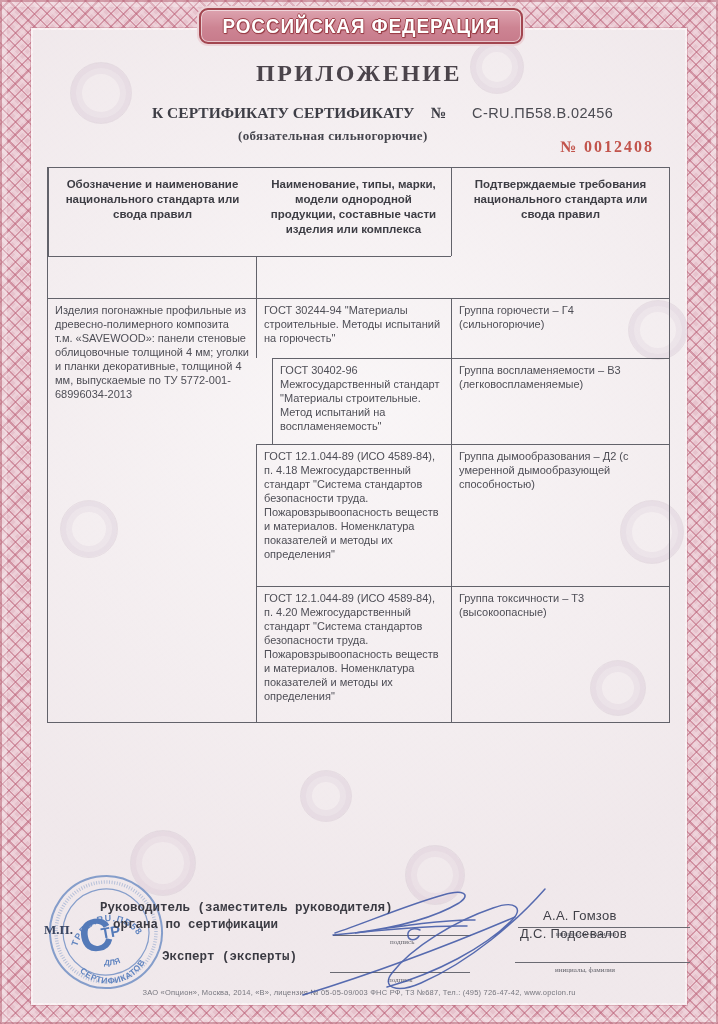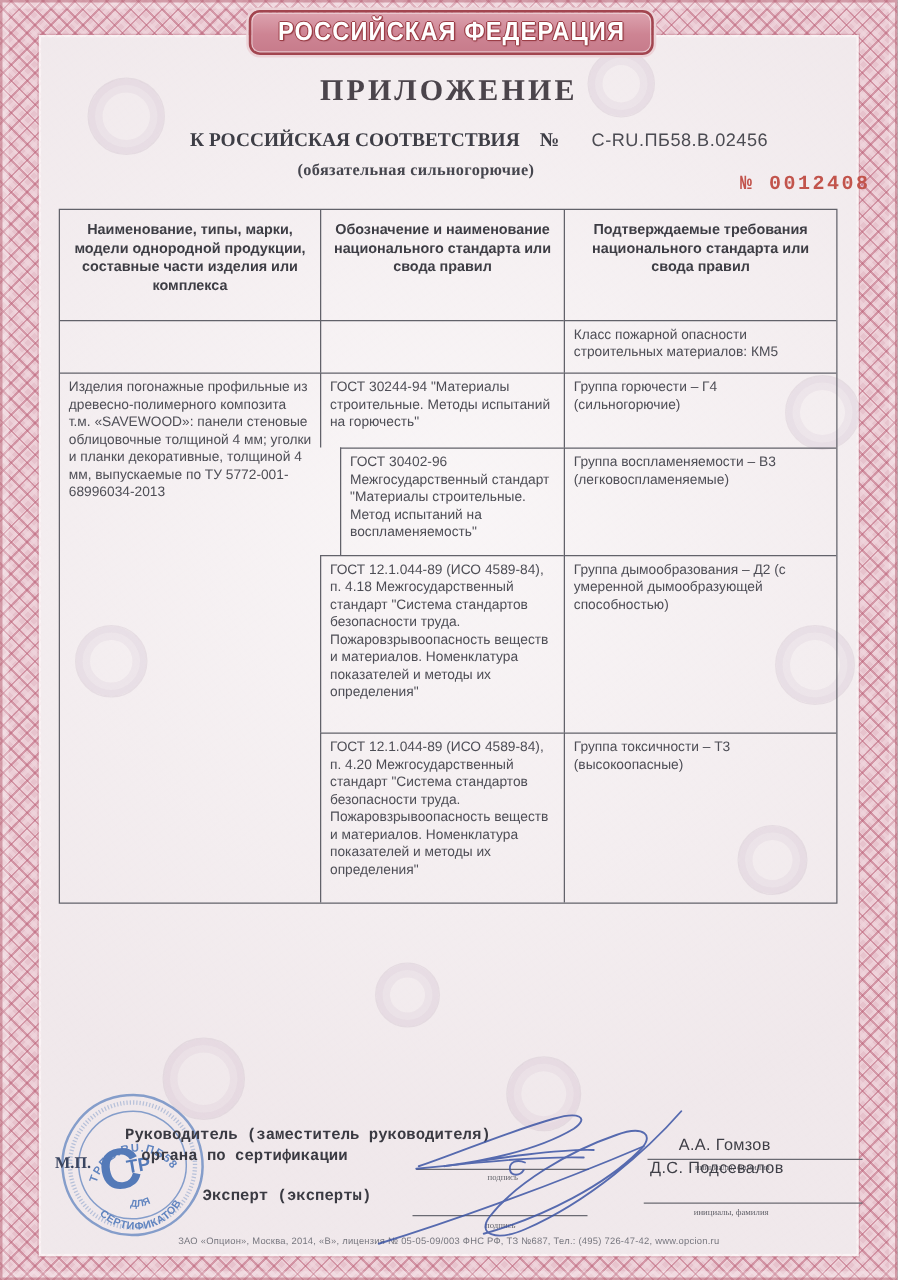--- a/index.html
+++ b/index.html
@@ -42,22 +42,22 @@
     font-family:"Liberation Serif", serif;font-weight:700;font-size:24px;
     letter-spacing:2.5px;color:#4b444b;
   }
   .cert-line{position:absolute;left:152px;top:104px;white-space:nowrap;
     font-family:"Liberation Serif", serif;font-weight:700;font-size:15.5px;color:#3e3e46;}
   .cert-line .no{margin-left:16px;}
   .cert-line .num{margin-left:26px;font-family:"Liberation Sans", sans-serif;font-weight:400;
     font-size:14.5px;color:#4b4b52;letter-spacing:.4px;}
   .cert-kind{position:absolute;left:238px;top:128px;
     font-family:"Liberation Serif", serif;font-weight:700;font-size:13px;color:#46464e;letter-spacing:.3px;}
-  .form-number{position:absolute;left:592px;top:138px;
-    font-family:Liberation Mono, monospace;font-weight:700;font-size:16px;
+  .form-number{position:absolute;left:560px;top:138px;
+    font-family:Liberation Serif, serif;font-weight:700;font-size:16px;
     letter-spacing:2px;color:#c2544c;}
   
   .tbl{position:absolute;left:47px;top:167px;width:623px;height:556px;display:grid;
     grid-template-columns:208px 195px 1fr;
     grid-template-rows:88px 42px 60px 86px 142px 1fr;
     border:1px solid #62626a;box-sizing:border-box;}
   .cell{border-left:1px solid #62626a;border-top:1px solid #62626a;
     padding:5px 7px;box-sizing:border-box;overflow:hidden;
     font-size:11px;line-height:1.27;color:#4e4e56;}
   .cell.c1{border-left:none;}
@@ -91,33 +91,32 @@
   <div class="ros" style="left:130px;top:830px;width:64px;height:64px;"></div>
   <div class="ros" style="left:405px;top:845px;width:58px;height:58px;"></div>
   <div class="ros" style="left:300px;top:770px;width:50px;height:50px;"></div>
   <div class="ros" style="left:590px;top:660px;width:54px;height:54px;"></div>
 
   <div class="banner">
     <span>РОССИЙСКАЯ ФЕДЕРАЦИЯ</span>
   </div>
   <div class="doc-title">ПРИЛОЖЕНИЕ</div>
   <div class="cert-line">
-    <span>К РОССИЙСКАЯ СООТВЕТСТВИЯ</span><span class="no">№</span><span class="num">C-RU.ПБ58.В.02456</span>
+    <span>К СЕРТИФИКАТУ СЕРТИФИКАТУ</span><span class="no">№</span><span class="num">C-RU.ПБ58.В.02456</span>
   </div>
   <div class="cert-kind">(обязательная сильногорючие)</div>
   <div class="form-number">№ 0012408</div>
 
   <div class="tbl">
+    <div class="cell hdr r1">Обозначение и наименование национального стандарта или свода правил</div>
     <div class="cell hdr c1 r1">Наименование, типы, марки, модели однородной продукции, составные части изделия или комплекса</div>
-    <div class="cell hdr r1">Обозначение и наименование национального стандарта или свода правил</div>
     <div class="cell hdr r1">Подтверждаемые требования национального стандарта или свода правил</div>
 
     <div class="cell c1"></div>
     <div class="cell"></div>
-    <div class="cell">Класс пожарной опасности строительных материалов: КМ5</div>
 
     <div class="cell c1 prod">Изделия погонажные профильные из древесно-полимерного композита т.м. «SAVEWOOD»: панели стеновые облицовочные толщиной 4 мм; уголки и планки декоративные, толщиной 4 мм, выпускаемые по ТУ 5772-001-68996034-2013</div>
 
     <div class="cell" style="grid-column:2;grid-row:3;">ГОСТ 30244-94 "Материалы строительные. Методы испытаний на горючесть"</div>
     <div class="cell" style="grid-column:3;grid-row:3;">Группа горючести – Г4 (сильногорючие)</div>
     <div class="cell" style="grid-column:2;grid-row:4;margin-left:16px;">ГОСТ 30402-96 Межгосударственный стандарт "Материалы строительные. Метод испытаний на воспламеняемость"</div>
     <div class="cell" style="grid-column:3;grid-row:4;">Группа воспламеняемости – В3 (легковоспламеняемые)</div>
     <div class="cell" style="grid-column:2;grid-row:5;">ГОСТ 12.1.044-89 (ИСО 4589-84), п. 4.18 Межгосударственный стандарт "Система стандартов безопасности труда. Пожаровзрывоопасность веществ и материалов. Номенклатура показателей и методы их определения"</div>
     <div class="cell" style="grid-column:3;grid-row:5;">Группа дымообразования – Д2 (с умеренной дымообразующей способностью)</div>
     <div class="cell" style="grid-column:2;grid-row:6;">ГОСТ 12.1.044-89 (ИСО 4589-84), п. 4.20 Межгосударственный стандарт "Система стандартов безопасности труда. Пожаровзрывоопасность веществ и материалов. Номенклатура показателей и методы их определения"</div>

